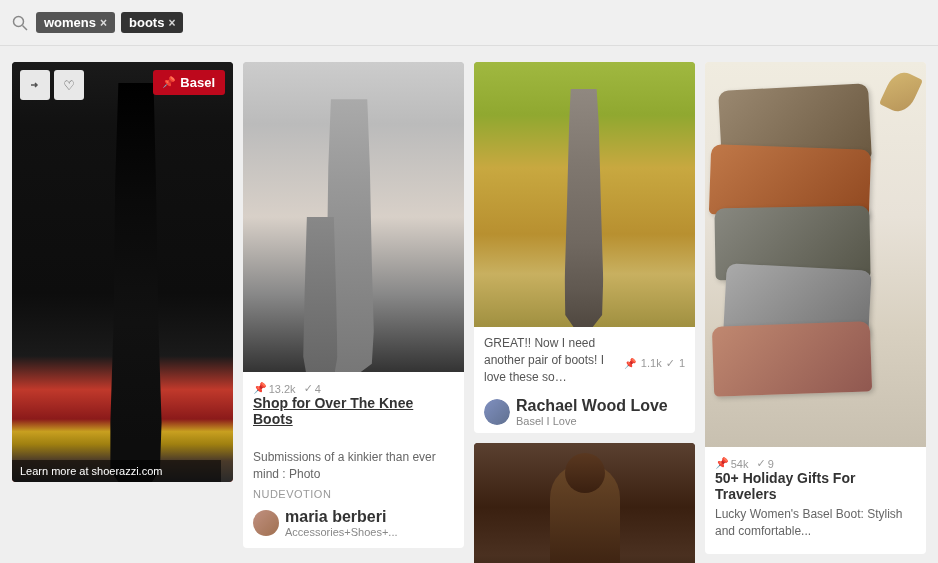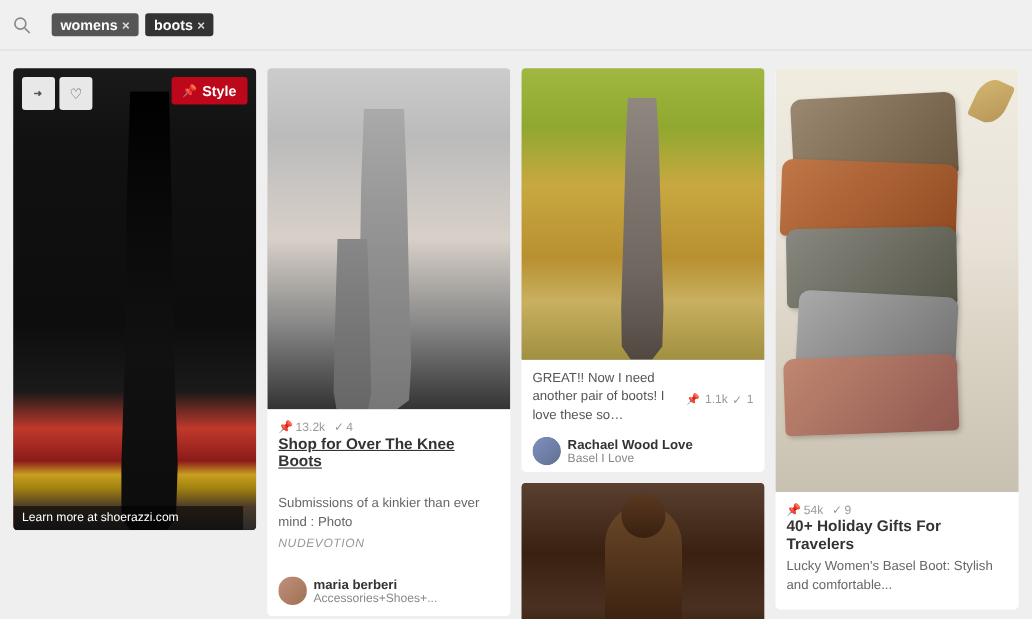--- a/index.html
+++ b/index.html
@@ -5,21 +5,21 @@
     * { box-sizing: border-box; margin: 0; padding: 0; }
     body { font-family: Arial, Helvetica, sans-serif; background: #efefef; font-size: 13px; }
 
     
     .header {
       background: #f0f0f0;
       border-bottom: 1px solid #ddd;
       padding: 6px 12px;
       display: flex;
       align-items: center;
-      gap: 19px;
+      gap: 8px;
       height: 46px;
     }
     .search-icon-wrap {
       color: #999;
       font-size: 15px;
       display: flex;
       align-items: center;
     }
     .search-tags {
       display: flex;
@@ -160,22 +160,21 @@
       font-size: 12px;
       color: #666;
       margin-bottom: 5px;
       line-height: 1.4;
     }
     .card-source {
       font-size: 11px;
       color: #999;
       text-transform: uppercase;
       letter-spacing: 0.5px;
-      margin-bottom: 24px;
-      font-style: italic;
+      margin-bottom: 8px;
     }
     .card-meta {
       display: flex;
       align-items: center;
       gap: 6px;
     }
     .avatar {
       width: 26px;
       height: 26px;
       border-radius: 50%;
@@ -233,21 +232,21 @@
     .col4-title { font-size: 14px; font-weight: bold; color: #333; margin-bottom: 4px; }
     .col4-desc { font-size: 12px; color: #666; line-height: 1.4; margin-bottom: 4px; }
     .col4-stats { display: flex; align-items: center; gap: 8px; font-size: 11px; color: #999; }
 
     
     .user-meta-row {
       display: flex;
       align-items: center;
       gap: 6px;
     }
-    .username-label { font-size: 12px; font-weight: bold; color: #333; }
+    .username-label { font-size: 16px; font-weight: bold; color: #333; }
     .userhandle-label { font-size: 11px; color: #888; }
   </style>
 </head>
 <body>
 
 <div class="header">
   <div class="search-icon-wrap">
     <svg width="16" height="16" viewBox="0 0 16 16" fill="none">
       <circle cx="6.5" cy="6.5" r="5" stroke="#888" stroke-width="1.5"></circle>
       <line x1="10.5" y1="10.5" x2="15" y2="15" stroke="#888" stroke-width="1.5"></line>
@@ -280,21 +279,21 @@
               <svg width="12" height="12" viewBox="0 0 12 12" fill="none">
                 <path d="M2 6 L8 6 M6 4 L8 6 L6 8" stroke="#555" stroke-width="1.5"></path>
               </svg>
             </button>
             <button class="icon-btn">
               <span style="font-size:13px;color:#555;">♡</span>
             </button>
           </div>
           <button class="save-btn">
             <span style="font-size:11px;">📌</span>
-            <span>Style</span>
+            <span>Basel</span>
           </button>
         </div>
         <div class="pin-footer-overlay">
           <span>Learn more at shoerazzi.com</span>
         </div>
       </div>
     </div>
   </div>
 
   <div class="col">
@@ -391,19 +390,19 @@
         <div class="col4-stats card-stats">
           <span class="stat-item">
             <span class="stat-pin-icon">📌</span>
             <span>54k</span>
           </span>
           <span class="stat-item">
             <span class="stat-heart-icon">✓</span>
             <span>9</span>
           </span>
         </div>
-        <div class="col4-title">40+ Holiday Gifts For Travelers</div>
+        <div class="col4-title">50+ Holiday Gifts For Travelers</div>
         <div class="col4-desc">Lucky Women's Basel Boot: Stylish and comfortable...</div>
       </div>
     </div>
   </div>
 
 </div>
 
 </body></html>

